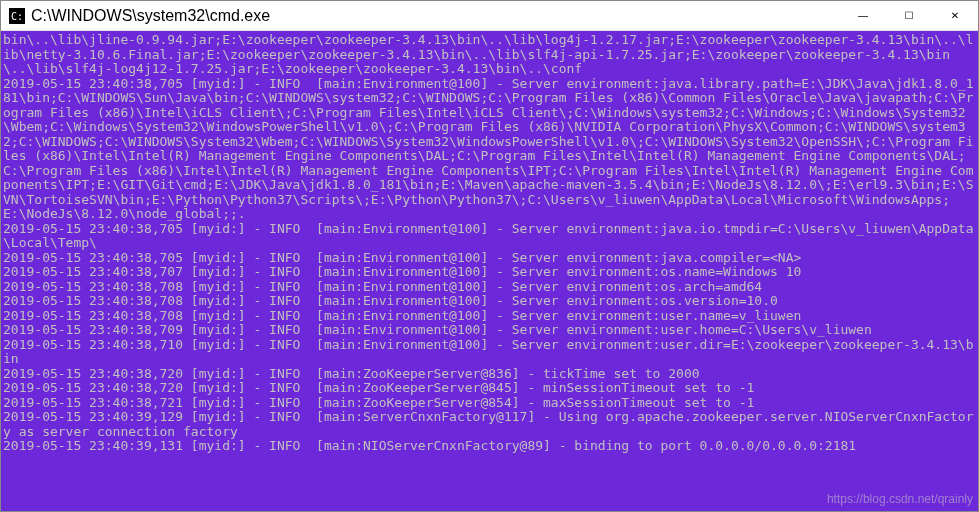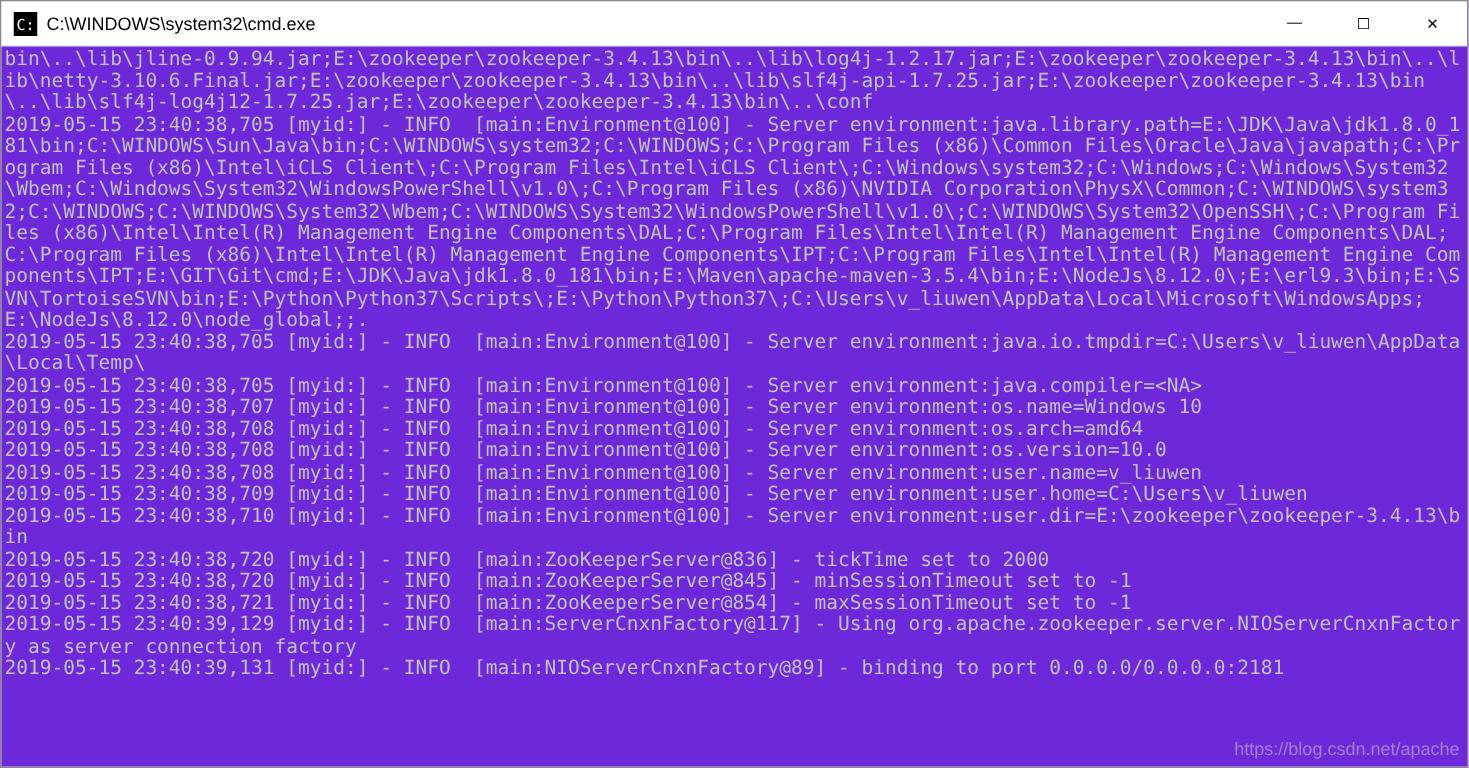--- a/index.html
+++ b/index.html
@@ -26,21 +26,21 @@
     align-items: center;
     padding-left: 8px;
     border-bottom: 1px solid #e5e5e5;
   }
   .titlebar-icon {
     width: 16px; height: 16px;
     margin-right: 6px;
     display: flex; align-items: center; justify-content: center;
   }
   .titlebar-title {
-    font-size: 12px;
+    font-size: 16px;
     color: #000;
     flex: 1;
   }
   .window-controls {
     display: flex;
     height: 100%;
   }
   .win-btn {
     width: 46px;
     height: 100%;
@@ -93,13 +93,13 @@
       <div class="win-btn">
         <span>☐</span>
       </div>
       <div class="win-btn close">
         <span>✕</span>
       </div>
     </div>
   </div>
   <div class="console" id="console"><span class="line">bin\..\lib\jline-0.9.94.jar;E:\zookeeper\zookeeper-3.4.13\bin\..\lib\log4j-1.2.17.jar;E:\zookeeper\zookeeper-3.4.13\bin\..\lib\netty-3.10.6.Final.jar;E:\zookeeper\zookeeper-3.4.13\bin\..\lib\slf4j-api-1.7.25.jar;E:\zookeeper\zookeeper-3.4.13\bin\..\lib\slf4j-log4j12-1.7.25.jar;E:\zookeeper\zookeeper-3.4.13\bin\..\conf</span><span class="line">2019-05-15 23:40:38,705 [myid:] - INFO  [main:Environment@100] - Server environment:java.library.path=E:\JDK\Java\jdk1.8.0_181\bin;C:\WINDOWS\Sun\Java\bin;C:\WINDOWS\system32;C:\WINDOWS;C:\Program Files (x86)\Common Files\Oracle\Java\javapath;C:\Program Files (x86)\Intel\iCLS Client\;C:\Program Files\Intel\iCLS Client\;C:\Windows\system32;C:\Windows;C:\Windows\System32\Wbem;C:\Windows\System32\WindowsPowerShell\v1.0\;C:\Program Files (x86)\NVIDIA Corporation\PhysX\Common;C:\WINDOWS\system32;C:\WINDOWS;C:\WINDOWS\System32\Wbem;C:\WINDOWS\System32\WindowsPowerShell\v1.0\;C:\WINDOWS\System32\OpenSSH\;C:\Program Files (x86)\Intel\Intel(R) Management Engine Components\DAL;C:\Program Files\Intel\Intel(R) Management Engine Components\DAL;C:\Program Files (x86)\Intel\Intel(R) Management Engine Components\IPT;C:\Program Files\Intel\Intel(R) Management Engine Components\IPT;E:\GIT\Git\cmd;E:\JDK\Java\jdk1.8.0_181\bin;E:\Maven\apache-maven-3.5.4\bin;E:\NodeJs\8.12.0\;E:\erl9.3\bin;E:\SVN\TortoiseSVN\bin;E:\Python\Python37\Scripts\;E:\Python\Python37\;C:\Users\v_liuwen\AppData\Local\Microsoft\WindowsApps;E:\NodeJs\8.12.0\node_global;;.</span><span class="line">2019-05-15 23:40:38,705 [myid:] - INFO  [main:Environment@100] - Server environment:java.io.tmpdir=C:\Users\v_liuwen\AppData\Local\Temp\</span><span class="line">2019-05-15 23:40:38,705 [myid:] - INFO  [main:Environment@100] - Server environment:java.compiler=&lt;NA&gt;</span><span class="line">2019-05-15 23:40:38,707 [myid:] - INFO  [main:Environment@100] - Server environment:os.name=Windows 10</span><span class="line">2019-05-15 23:40:38,708 [myid:] - INFO  [main:Environment@100] - Server environment:os.arch=amd64</span><span class="line">2019-05-15 23:40:38,708 [myid:] - INFO  [main:Environment@100] - Server environment:os.version=10.0</span><span class="line">2019-05-15 23:40:38,708 [myid:] - INFO  [main:Environment@100] - Server environment:user.name=v_liuwen</span><span class="line">2019-05-15 23:40:38,709 [myid:] - INFO  [main:Environment@100] - Server environment:user.home=C:\Users\v_liuwen</span><span class="line">2019-05-15 23:40:38,710 [myid:] - INFO  [main:Environment@100] - Server environment:user.dir=E:\zookeeper\zookeeper-3.4.13\bin</span><span class="line"></span><span class="line">2019-05-15 23:40:38,720 [myid:] - INFO  [main:ZooKeeperServer@836] - tickTime set to 2000</span><span class="line">2019-05-15 23:40:38,720 [myid:] - INFO  [main:ZooKeeperServer@845] - minSessionTimeout set to -1</span><span class="line">2019-05-15 23:40:38,721 [myid:] - INFO  [main:ZooKeeperServer@854] - maxSessionTimeout set to -1</span><span class="line">2019-05-15 23:40:39,129 [myid:] - INFO  [main:ServerCnxnFactory@117] - Using org.apache.zookeeper.server.NIOServerCnxnFactory as server connection factory</span><span class="line">2019-05-15 23:40:39,131 [myid:] - INFO  [main:NIOServerCnxnFactory@89] - binding to port 0.0.0.0/0.0.0.0:2181</span></div>
 </div>
-<div class="watermark">https://blog.csdn.net/apache</div>
+<div class="watermark">https://blog.csdn.net/qrainly</div>
 
 </body></html>

